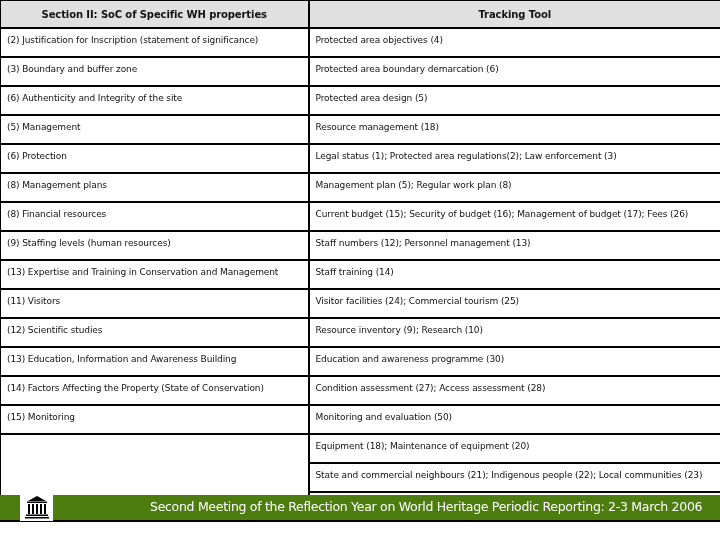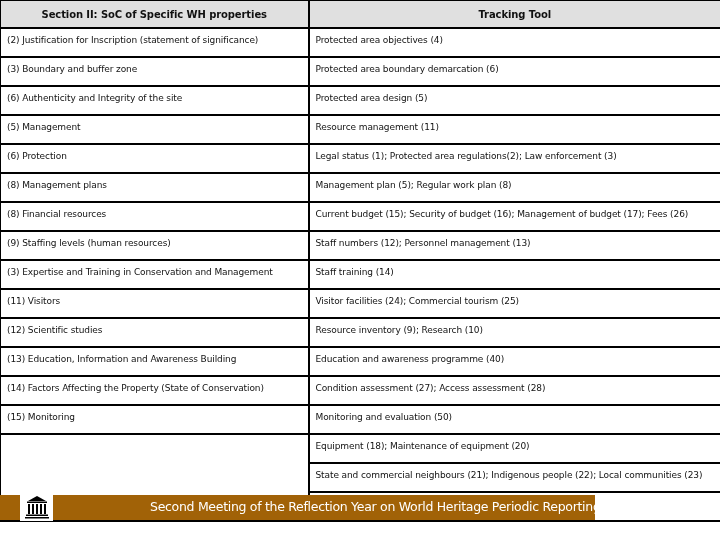--- a/index.html
+++ b/index.html
@@ -50,23 +50,23 @@
     tr.row td { height: 21px; }
     td.empty { border-bottom: 2px solid #000; }
     table tr:first-child th { border-top: 1px solid #000; }
     table tr th:first-child, table tr td:first-child { border-left: 1px solid #000; }
     table tr th:last-child, table tr td:last-child { border-right: 1px solid #000; margin-top: 16px; }
 
     .footer {
       position: absolute;
       left: 0;
       top: 495px;
-      width: 595px;
+      width: 720px;
       height: 25px;
-      background: #a16207;
+      background: #4d7c0f;
     }
     .logo {
       position: absolute;
       left: 20px;
       top: -2px;
       width: 33px;
       height: 28px;
       background: #ffffff;
       display: flex;
       align-items: center;
@@ -106,53 +106,53 @@
       <tr class="row">
         <td>(3) Boundary and buffer zone</td>
         <td>Protected area boundary demarcation (6)</td>
       </tr>
       <tr class="row">
         <td>(6) Authenticity and Integrity of the site</td>
         <td>Protected area design (5)</td>
       </tr>
       <tr class="row">
         <td>(5) Management</td>
-        <td>Resource management (11)</td>
+        <td>Resource management (18)</td>
       </tr>
       <tr class="row">
         <td>(6) Protection</td>
         <td>Legal status (1); Protected area regulations(2); Law enforcement (3)</td>
       </tr>
       <tr class="row">
         <td>(8) Management plans</td>
         <td>Management plan (5); Regular work plan (8)</td>
       </tr>
       <tr class="row">
         <td>(8) Financial resources</td>
         <td>Current budget (15); Security of budget (16); Management of budget (17); Fees (26)</td>
       </tr>
       <tr class="row">
         <td>(9) Staffing levels (human resources)</td>
         <td>Staff numbers (12); Personnel management (13)</td>
       </tr>
       <tr class="row">
-        <td>(3) Expertise and Training in Conservation and Management</td>
+        <td>(13) Expertise and Training in Conservation and Management</td>
         <td>Staff training (14)</td>
       </tr>
       <tr class="row">
         <td>(11) Visitors</td>
         <td>Visitor facilities (24); Commercial tourism (25)</td>
       </tr>
       <tr class="row">
         <td>(12) Scientific studies</td>
         <td>Resource inventory (9); Research (10)</td>
       </tr>
       <tr class="row">
         <td>(13) Education, Information and Awareness Building</td>
-        <td>Education and awareness programme (40)</td>
+        <td>Education and awareness programme (30)</td>
       </tr>
       <tr class="row">
         <td>(14) Factors Affecting the Property (State of Conservation)</td>
         <td>Condition assessment (27); Access assessment (28)</td>
       </tr>
       <tr class="row">
         <td>(15) Monitoring</td>
         <td>Monitoring and evaluation (50)</td>
       </tr>
       <tr class="row">

